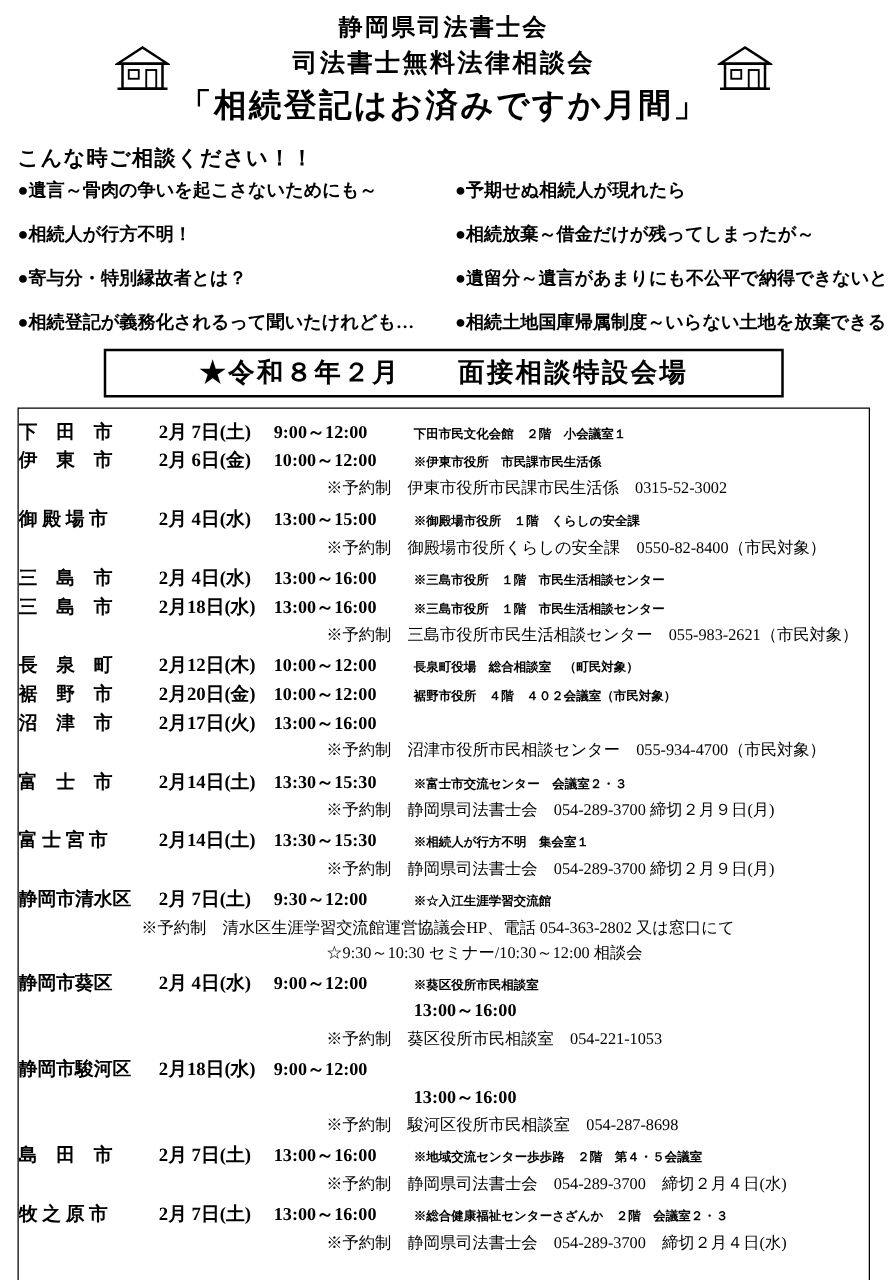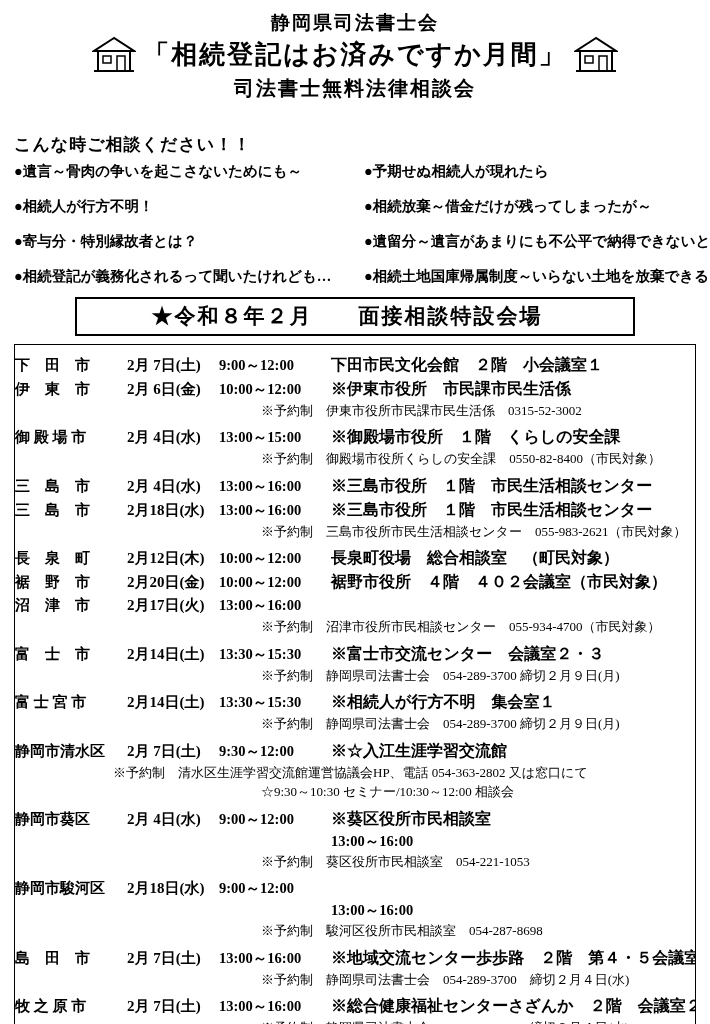--- a/index.html
+++ b/index.html
@@ -41,21 +41,21 @@
   .house {
     position: absolute;
     width: 44px;
     height: 38px;
   }
   .house.left { left: 78px; top: 28px; }
   .house.right { right: 78px; top: 28px; }
 
   
   .consult {
-    margin-top: 26px;
+    margin-top: 8px;
   }
   .consult-title {
     font-size: 17px;
     font-weight: bold;
     letter-spacing: 1px;
     margin-bottom: 5px;
   }
   .consult-grid {
     display: grid;
     grid-template-columns: 350px 1fr;
@@ -67,21 +67,21 @@
     line-height: 1.45;
     white-space: nowrap;
   }
 
   
   .banner {
     margin: 10px auto 8px auto;
     border: 2px solid #000;
     width: 540px;
     text-align: center;
-    padding: 3px 16px 4px 0;
+    padding: 3px 0 4px 0;
     background: #fff;
   }
   .banner-text {
     font-size: 21px;
     font-weight: bold;
     letter-spacing: 2px;
   }
 
   
   .table-frame {
@@ -113,21 +113,21 @@
     white-space: nowrap;
   }
   .time {
     width: 112px;
     flex: 0 0 112px;
     font-size: 14.5px;
     font-weight: bold;
     white-space: nowrap;
   }
   .place {
-    font-size: 16px;
+    font-size: 10px;
     font-weight: bold;
     white-space: nowrap;
   }
   .note-row {
     display: flex;
     line-height: 1.5;
   }
   .note {
     font-size: 13px;
     white-space: nowrap;
@@ -155,22 +155,22 @@
       <line x1="2" y1="35" x2="42" y2="35" stroke="#000" stroke-width="2"></line>
     </svg>
     <svg class="house right" viewBox="0 0 44 38">
       <polygon points="22,2 2,15 42,15" fill="none" stroke="#000" stroke-width="2"></polygon>
       <rect x="6" y="15" width="32" height="20" fill="none" stroke="#000" stroke-width="2"></rect>
       <rect x="11" y="20" width="8" height="7" fill="none" stroke="#000" stroke-width="1.5"></rect>
       <rect x="25" y="20" width="8" height="15" fill="none" stroke="#000" stroke-width="1.5"></rect>
       <line x1="2" y1="35" x2="42" y2="35" stroke="#000" stroke-width="2"></line>
     </svg>
     <div class="line h-line1">静岡県司法書士会</div>
+    <div class="line h-line3">司法書士無料法律相談会</div>
     <div class="line h-line2">「相続登記はお済みですか月間」</div>
-    <div class="line h-line3">司法書士無料法律相談会</div>
   </div>
 
   <div class="consult">
     <div class="consult-title">こんな時ご相談ください！！</div>
     <div class="consult-grid">
       <div class="consult-item">●遺言～骨肉の争いを起こさないためにも～</div>
       <div class="consult-item">●予期せぬ相続人が現れたら</div>
       <div class="consult-item">●相続人が行方不明！</div>
       <div class="consult-item">●相続放棄～借金だけが残ってしまったが～</div>
       <div class="consult-item">●寄与分・特別縁故者とは？</div>

